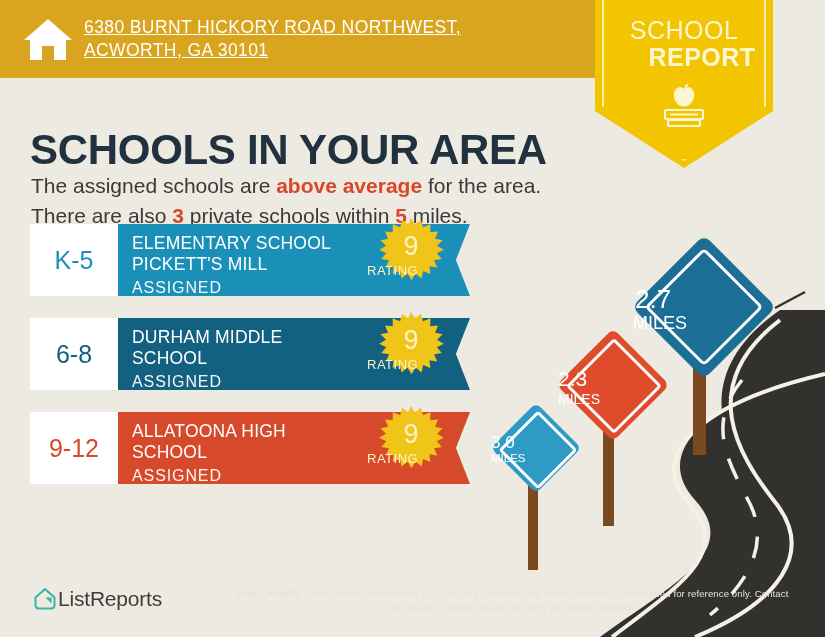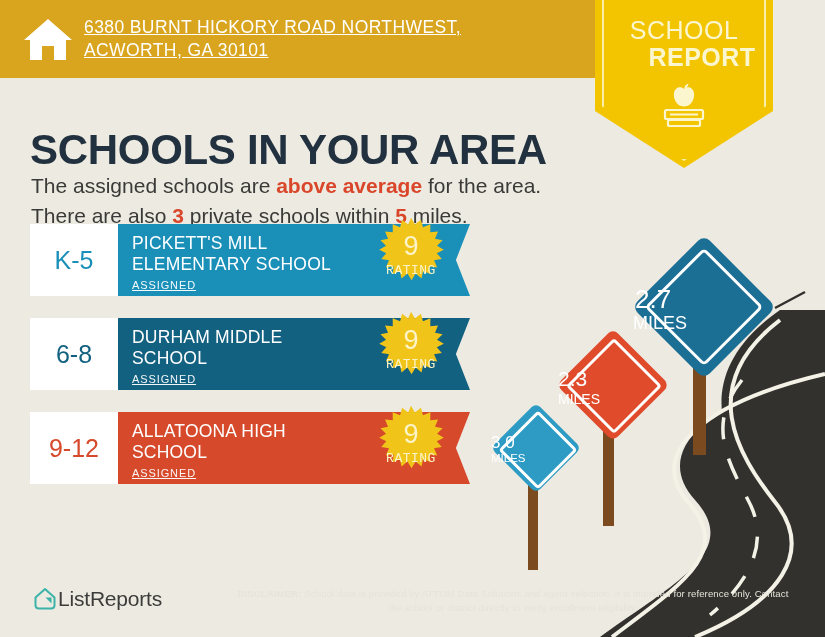--- a/index.html
+++ b/index.html
@@ -64,29 +64,29 @@
     position:absolute; left:0; top:0; width:88px; height:72px;
     background:#FFFFFF; display:flex; align-items:center; justify-content:center;
     font-size:25px; font-weight:400;
   }
   .bar {
     position:absolute; left:88px; top:0; height:72px; width:352px;
     clip-path:polygon(0 0, 100% 0, 96% 50%, 100% 100%, 0 100%);
   }
   .bar-texts { position:absolute; left:102px; top:9px; width:250px; color:#FFFFFF; }
   .school-name { font-size:17.5px; line-height:1.18; letter-spacing:0.2px; }
-  .assigned { font-size:11px; letter-spacing:0.9px; margin-top:5px; opacity:0.95;text-decoration:underline; }
+  .assigned { font-size:16px; letter-spacing:0.9px; margin-top:5px; opacity:0.95; }
   .rating-badge { position:absolute; left:337px; top:-8px; width:88px; height:88px; }
   .rating-num {
     position:absolute; left:0; right:0; top:17px; text-align:center;
     color:#FCF4C8; font-size:27px; line-height:1;
   }
   .rating-label {
-    position:absolute; left:0; right:0; top:47px; text-align:center;
-    color:#FCF4C8; font-size:13px; letter-spacing:0.5px;font-family:Liberation Mono, monospace;
+    position:absolute; left:0; right:0; top:47px; text-align:left;
+    color:#FCF4C8; font-size:13px; letter-spacing:0.5px;
   }
 
   
   .road-scene { position:absolute; left:480px; top:250px; width:345px; height:387px; }
   .sign { position:absolute; }
   .sign-post { position:absolute; background:#7B4A1E; }
   .sign-diamond {
     position:absolute; transform:rotate(45deg);
     display:flex; align-items:center; justify-content:center;
   }
@@ -147,22 +147,22 @@
 
   <div class="rows">
 
     <div class="school-row">
       <div class="grade-box">
         <span style="color:#1A8FB8">K-5</span>
       </div>
       <div class="bar" style="background:#1A8FB8"></div>
       <div class="bar-texts">
         <div class="school-name">
+          <div>ELEMENTARY SCHOOL</div>
           <div>PICKETT'S MILL</div>
-          <div>ELEMENTARY SCHOOL</div>
         </div>
         <div class="assigned">ASSIGNED</div>
       </div>
       <div class="rating-badge">
         <svg viewBox="0 0 100 100" width="88" height="88">
           <polygon fill="#F0C419" points="50,2 54.4,9.7 61.3,4.2 63.6,12.7 72,9.5 71.9,18.4 80.7,17.6 77.3,25.9 85.9,27.6 79.6,33.9 87.3,38.3 79.3,42.3 85,48.9 76.2,50.3 79.8,58.4 70.9,57.1 72,66 63.8,62.4 62,71.1 55.3,65.3 50.6,72.9 46,65.3 39.2,71.1 37.4,62.4 29.2,66 30.3,57.1 21.4,58.4 25,50.3 16.2,48.9 21.9,42.3 13.9,38.3 21.6,33.9 15.3,27.6 23.9,25.9 20.5,17.6 29.3,18.4 29.2,9.5 37.6,12.7 39.9,4.2 46.8,9.7"></polygon>
         </svg>
         <div class="rating-num">9</div>
         <div class="rating-label">RATING</div>
       </div>

